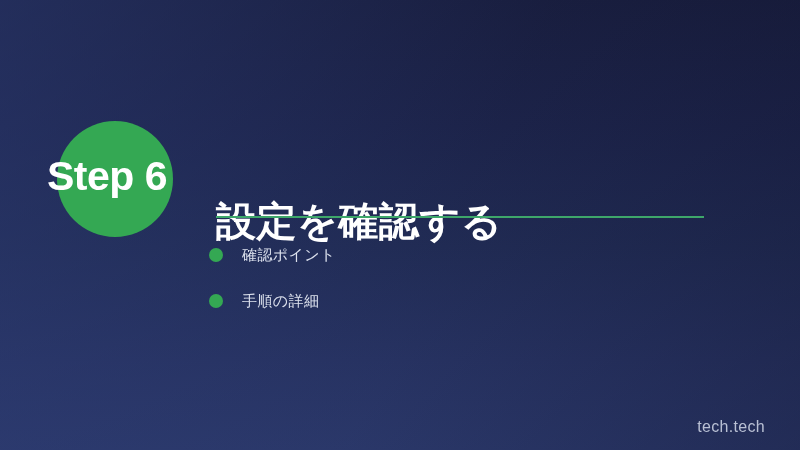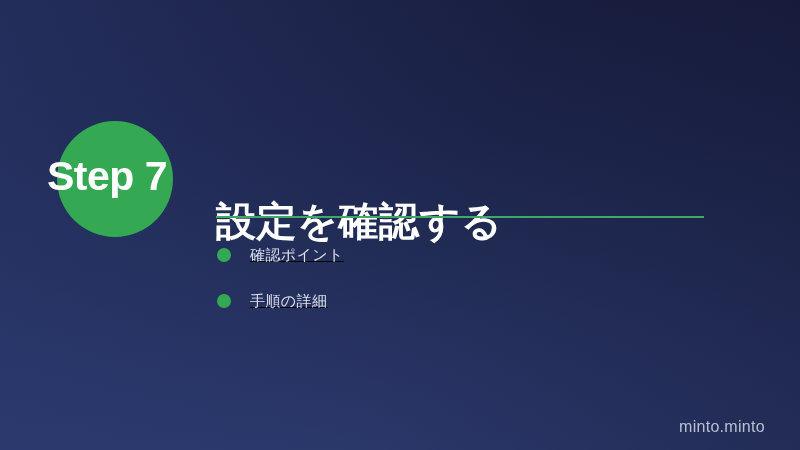--- a/index.html
+++ b/index.html
@@ -68,27 +68,26 @@
     left: 216px;
     top: 216px;
     width: 488px;
     height: 2px;
     background: #3ea76a;
   }
 
   
   .bullet-list {
     position: absolute;
-    left: 216px;
+    left: 208px;
     top: 232px;
     width: 500px;
     margin: 0;
     padding: 0;
     list-style: none;
-    text-decoration: underline;
   }
 
   .bullet-item {
     position: relative;
     height: 46px;
     padding-left: 34px;
     display: flex;
     align-items: center;
   }
 
@@ -123,36 +122,36 @@
     white-space: nowrap;
   }
 </style>
 </head>
 <body>
 
 <div class="slide">
 
   <div class="badge-circle"></div>
 
-  <div class="step-label">Step 7</div>
+  <div class="step-label">Step 6</div>
 
   <h1 class="slide-title">設定を確認する</h1>
 
   <div class="title-rule"></div>
 
   <ul class="bullet-list">
 
     <li class="bullet-item">
       <span class="bullet-dot"></span>
       <span class="bullet-text">確認ポイント</span>
     </li>
 
     <li class="bullet-item">
       <span class="bullet-dot"></span>
       <span class="bullet-text">手順の詳細</span>
     </li>
 
 
   </ul>
 
-  <div class="watermark">minto.minto</div>
+  <div class="watermark">tech.tech</div>
 
 </div>
 
 </body></html>

